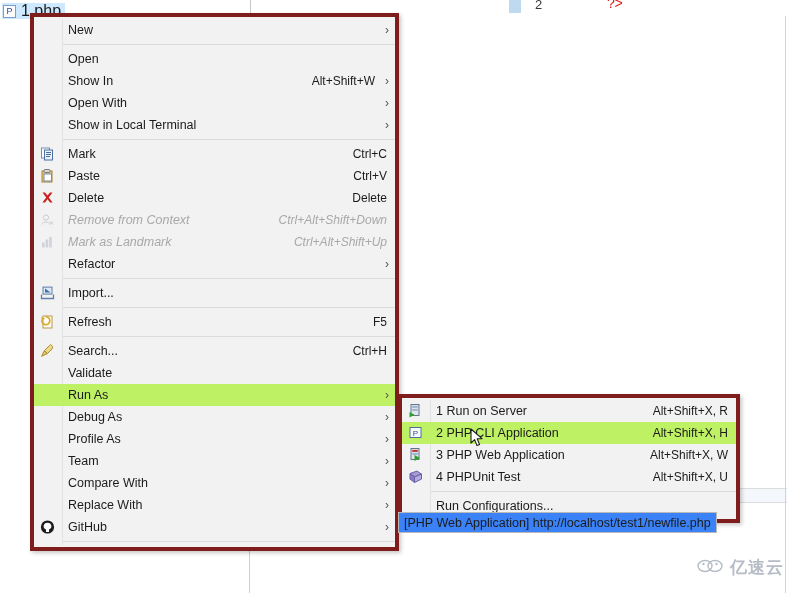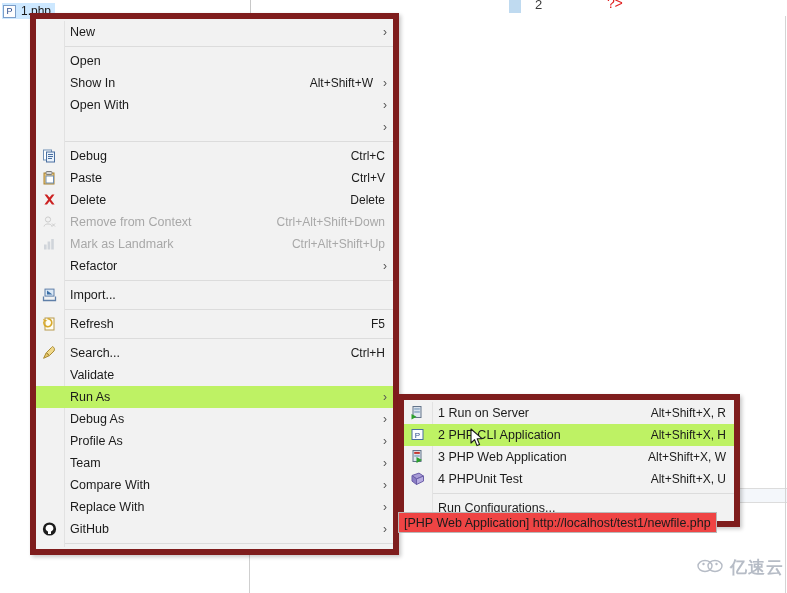--- a/index.html
+++ b/index.html
@@ -36,39 +36,39 @@
   .file-chip {
     position: absolute; left: 2px; top: 3px;
     display: flex; align-items: center; gap: 5px;
     background: #cde8ff; padding: 0 4px 0 1px; height: 16px;
   }
   .php-badge {
     width: 13px; height: 13px; border: 1px solid #7b9ec9; background: #fdfdfd;
     color: #2b4c8c; font-size: 9px; line-height: 11px; text-align: center;
     font-family: "Liberation Sans", sans-serif;
   }
-  .file-name { font-size: 12px; color: #1a1a1a; }
+  .file-name { font-size: 16px; color: #1a1a1a; }
 
   .bg-left-panel {
     position: absolute; left: 0; top: 18px; width: 250px; height: 575px;
     background: #ffffff; border-right: 1px solid #cfcfcf;
   }
   .bg-right-panel {
     position: absolute; left: 251px; top: 16px; width: 536px; height: 577px;
     background: #ffffff;
   }
   .bg-hline { position: absolute; background: #dcdcdc; height: 1px; left: 0; width: 536px; }
   .bg-band  { position: absolute; background: #f4f7fb; left: 0; width: 536px; }
   .bg-vline { position: absolute; background: #d4d4d4; width: 1px; }
 
   
   .menu {
     position: absolute;
     background: #f2f2f2;
-    border: 6px solid #7f1d1d;
+    border: 4px solid #7f1d1d;
     box-shadow: 2px 2px 4px rgba(0,0,0,.22);
     padding: 2px 0;
     font-family: "Liberation Sans", sans-serif;
   }
   .menu.main  { left: 30px;  top: 13px;  width: 369px; }
   .menu.sub   { left: 398px; top: 394px; width: 342px; text-align: center; }
 
   .menu-gutter {
     position: absolute; left: 0; top: 0; bottom: 0; width: 28px;
     background: #f2f2f2;
@@ -81,21 +81,21 @@
   .mi {
     position: relative;
     display: flex; align-items: center;
     height: 22px;
     padding-left: 28px; padding-right: 8px;
     font-size: 12.5px; color: #1b1b1b;
     white-space: nowrap;
     cursor: default;
   }
   .mi.selected { background: #bef264; }
-  .mi.disabled { color: #a8a8a8; }
+  .mi.disabled { color: #a8a8a8; font-style: italic; }
   .mi .ico {
     position: absolute; left: 5px; top: 50%; transform: translateY(-50%);
     width: 17px; height: 17px; display: flex; align-items: center; justify-content: center;
   }
   .mi .lbl { flex: 0 0 auto; padding-left: 6px; }
   .mi .accel {
     margin-left: auto; font-size: 12px; color: #1b1b1b; padding-left: 22px;
   }
   .mi.disabled .accel { color: #a8a8a8; }
   .mi .arrow {
@@ -105,21 +105,21 @@
   .sep { height: 1px; background: #dcdcdc; margin: 3px 0 3px 28px; }
 
   
   .icn { display:block; }
 
   
   .tooltip {
     position: absolute; left: 398px; top: 512px;
     height: 21px; padding: 1px 5px;
     display: flex; align-items: center;
-    background: #ef4444; border: 1px solid #b9b9b9;
+    background: #3b82f6; border: 1px solid #b9b9b9;
     font-size: 12.5px; color: #1b1b1b; white-space: nowrap;
     font-family: "Liberation Sans", sans-serif;
   }
 
   
   .cursor { position: absolute; left: 470px; top: 428px; width: 14px; height: 20px; pointer-events: none; }
 
   
   .watermark {
     position: absolute; left: 697px; top: 556px;
@@ -169,34 +169,35 @@
       <div class="mi">
         <span class="lbl">Show In</span>
         <span class="accel" style="padding-right: 12px;">Alt+Shift+W</span>
         <span class="arrow">›</span>
       </div>
       <div class="mi">
         <span class="lbl">Open With</span>
         <span class="arrow">›</span>
       </div>
       <div class="mi">
+        <span class="lbl">Show in Local Terminal</span>
         <span class="arrow">›</span>
       </div>
       <div class="sep"></div>
       <div class="mi">
         <span class="ico">
           <svg width="17" height="17" viewBox="0 0 17 17" class="icn" style="opacity: 1;">
             <rect x="2.5" y="2.5" width="8" height="10" fill="#fdfdfd" stroke="#6f8fb5"></rect>
             <rect x="5.5" y="4.5" width="8" height="10" fill="#eaf2fb" stroke="#4a6fa0"></rect>
             <line x1="7" y1="7" x2="12" y2="7" stroke="#4a6fa0"></line>
             <line x1="7" y1="9" x2="12" y2="9" stroke="#4a6fa0"></line>
             <line x1="7" y1="11" x2="11" y2="11" stroke="#4a6fa0"></line>
           </svg>
         </span>
-        <span class="lbl">Debug</span>
+        <span class="lbl">Mark</span>
         <span class="accel">Ctrl+C</span>
       </div>
       <div class="mi">
         <span class="ico">
           <svg width="17" height="17" viewBox="0 0 17 17" class="icn" style="opacity: 1;">
             <rect x="3" y="3.5" width="10" height="11" fill="#f1c97a" stroke="#a9822f"></rect>
             <rect x="5" y="2" width="6" height="3" rx="1" fill="#d8d8d8" stroke="#7d7d7d"></rect>
             <rect x="5" y="6.5" width="7.5" height="7" fill="#ffffff" stroke="#6f8fb5"></rect>
           </svg>
         </span>

